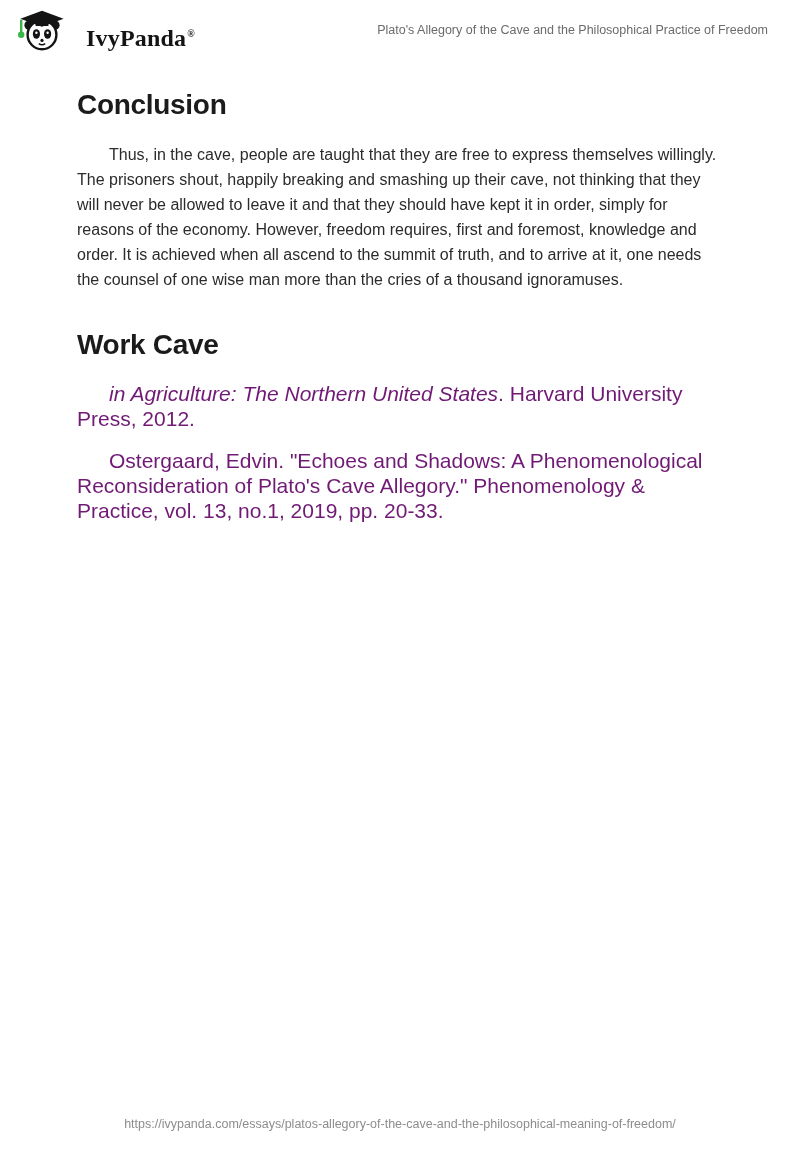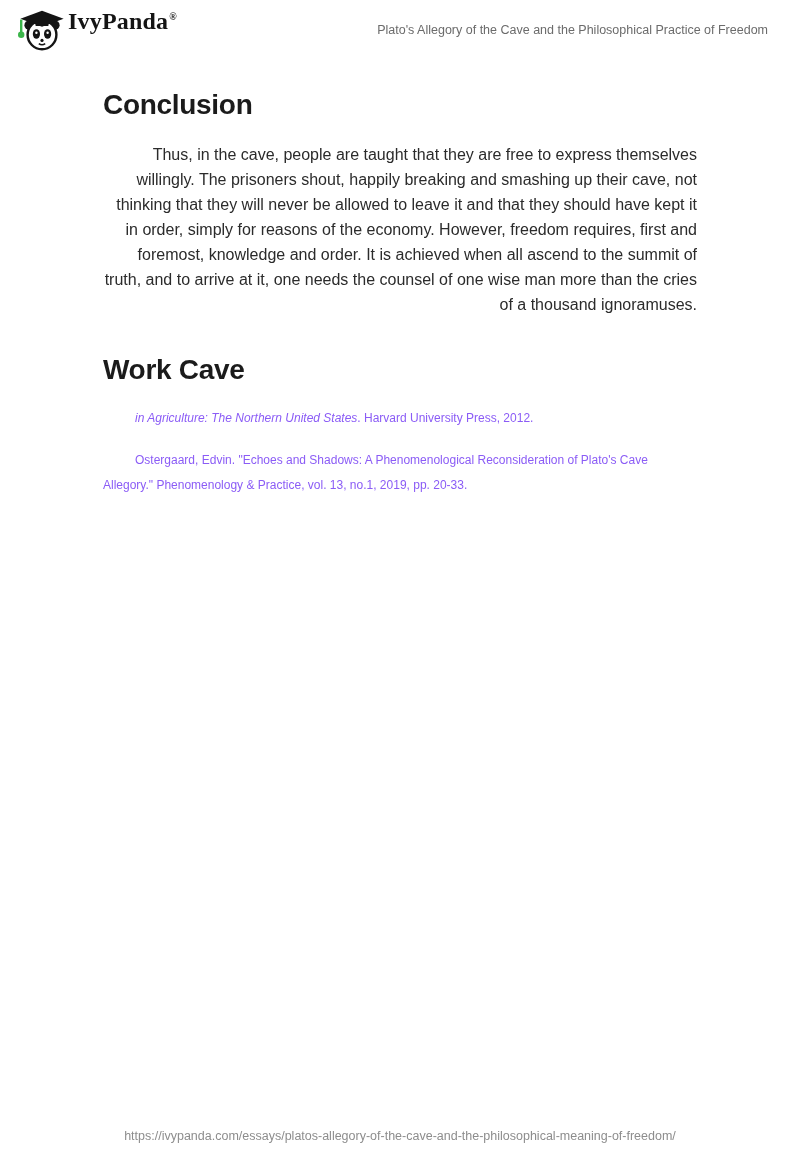--- a/index.html
+++ b/index.html
@@ -17,22 +17,22 @@
   
   .header {
     display: flex;
     align-items: center;
     justify-content: space-between;
     padding: 8px 32px 6px 18px;
     height: 58px;
   }
   .logo {
     display: flex;
-    align-items: flex-start;
-    gap: 2px;
+    align-items: flex-end;
+    gap: 20px;
     cursor: pointer;
     text-decoration: none;
   }
   .brand {
     font-family: "Liberation Serif", serif;
     font-weight: bold;
     font-size: 24px;
     color: #141414;
     letter-spacing: 0.2px;
   }
@@ -44,52 +44,51 @@
   }
   .doc-title {
     font-size: 12.5px;
     color: #6b6b6b;
     max-width: 480px;
     text-align: right;
   }
 
   
   .content {
-    padding: 0 103px;
+    padding: 0 77px;
   }
   h1.section-heading {
     font-size: 28px;
     line-height: 1.2;
     font-weight: bold;
     color: #1b1b1b;
     letter-spacing: -0.3px;
     margin: 30px 0 20px 0;
   }
   p.body-par {
     font-size: 16px;
     line-height: 25px;
     color: #2b2b2b;
     margin: 0 0 12px 0;
     text-indent: 32px;
-    text-align: right;
   }
   p.cite-par {
-    font-size: 12px;
+    font-size: 21px;
     line-height: 25px;
-    color: #8b5cf6;
+    color: #701a75;
     margin: 0 0 17px 0;
     text-indent: 32px;
   }
   .cite-par em { font-style: italic; }
 
   
   .footer {
     position: absolute;
     left: 0;
-    bottom: 16px;
+    bottom: 28px;
     width: 100%;
     text-align: center;
   }
   .footer-url {
     font-size: 12.5px;
     color: #8d8d8d;
     cursor: pointer;
   }
 </style>
 </head>

